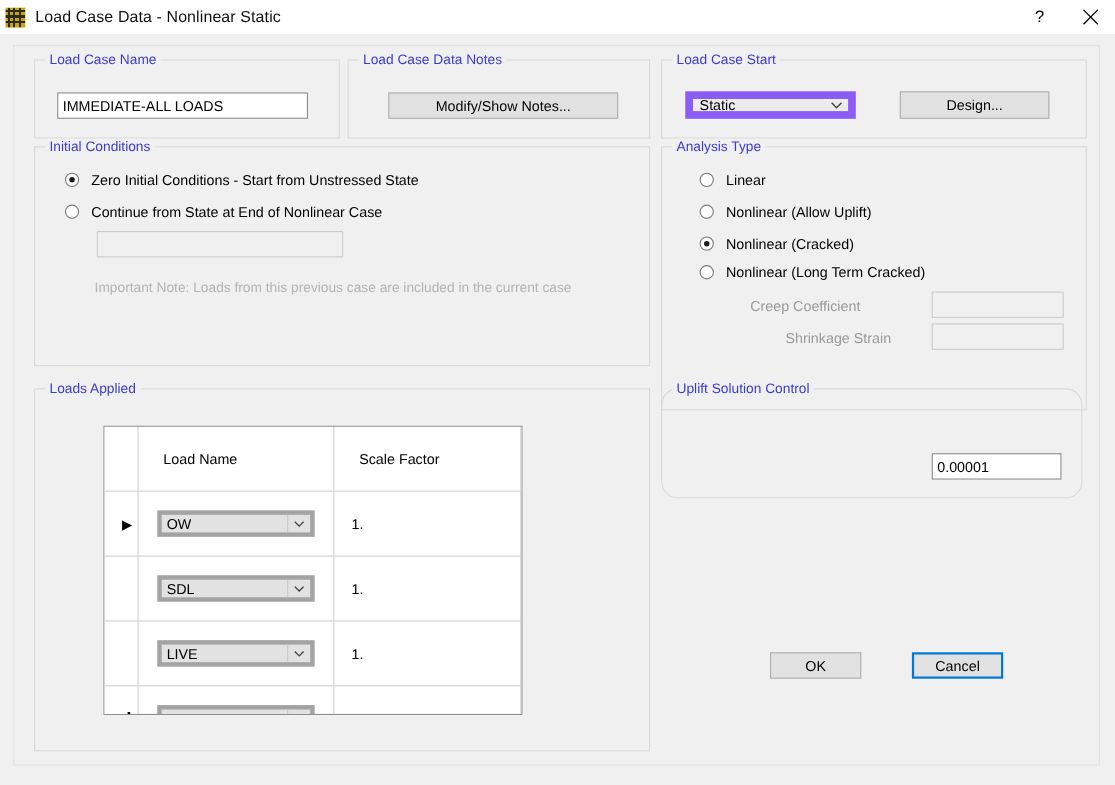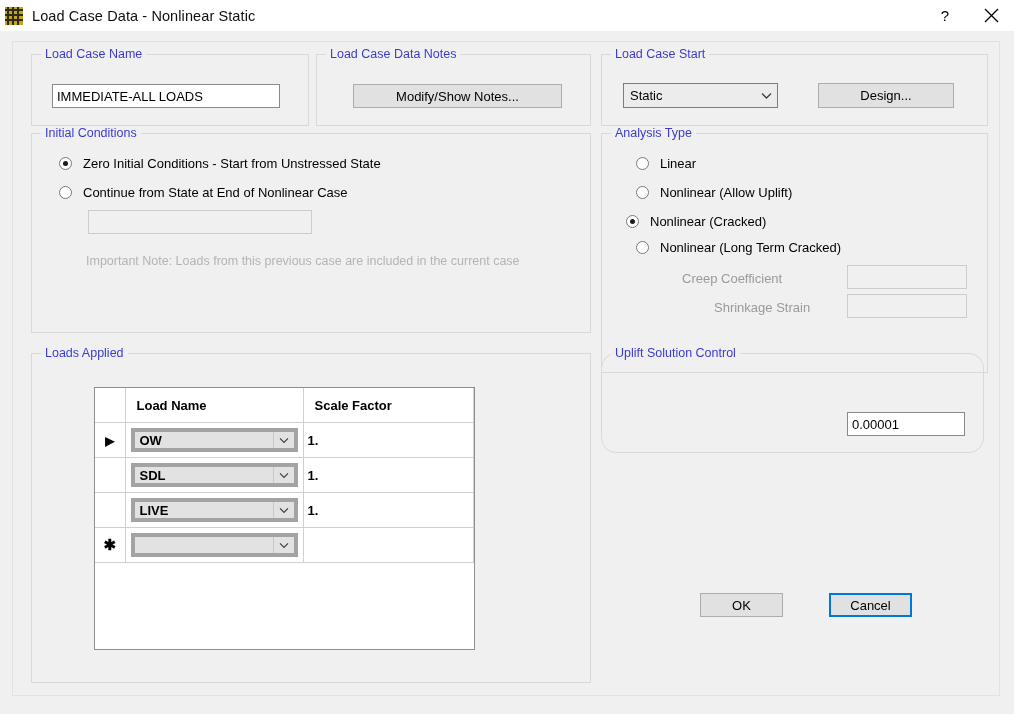--- a/index.html
+++ b/index.html
@@ -144,21 +144,21 @@
     cursor: default;
     padding: 0;
   }
   .btn.focus {
     border: 2px solid #0078d7;
   }
   .combo {
     position: absolute;
     box-sizing: border-box;
     background: #ececec;
-    border: 1px solid #8b5cf6;
+    border: 7px solid #8b5cf6;
     height: 25px;
     display: flex;
     align-items: center;
     font-size: 13px;
     color: #000;
     cursor: default;
   }
   .combo .combo-text { padding-left: 6px; flex: 1; }
   .combo .chev {
     width: 22px;
@@ -223,24 +223,24 @@
   }
   table.loads {
     border-collapse: collapse;
     width: 100%;
     table-layout: fixed;
     font-size: 13px;
   }
   table.loads th, table.loads td {
     border-right: 1px solid #d0d0d0;
     border-bottom: 1px solid #d0d0d0;
-    padding: 4px;
+    padding: 16px;
     height: 26px;
     text-align: left;
-    font-weight: bold;
+    font-weight: normal;
     vertical-align: middle;
     margin-top: 16px;
   }
   table.loads th { background: #ffffff; }
   table.loads th.col-sel, table.loads td.col-sel {
     width: 30px;
     text-align: center;
     background: #ffffff;
   }
   table.loads th .hdr-txt { padding-left: 7px; }
@@ -331,21 +331,21 @@
         <div class="group-title">Analysis Type</div>
 
         <div class="radio-row" style="left:34px; top:22px;">
           <span class="radio"></span>
           <span class="radio-label">Linear</span>
         </div>
         <div class="radio-row" style="left:34px; top:51px;">
           <span class="radio"></span>
           <span class="radio-label">Nonlinear (Allow Uplift)</span>
         </div>
-        <div class="radio-row" style="left:24px; top:80px;">
+        <div class="radio-row" style="left:34px; top:80px;">
           <span class="radio checked"></span>
           <span class="radio-label">Nonlinear (Cracked)</span>
         </div>
         <div class="radio-row" style="left:34px; top:106px;">
           <span class="radio"></span>
           <span class="radio-label">Nonlinear (Long Term Cracked)</span>
         </div>
 
         <div class="static-label disabled" style="left:80px; top:137px;">Creep Coefficient</div>
         <input class="textinput disabled" style="left: 245px; top: 131px; width: 120px;" disabled="" value="">

